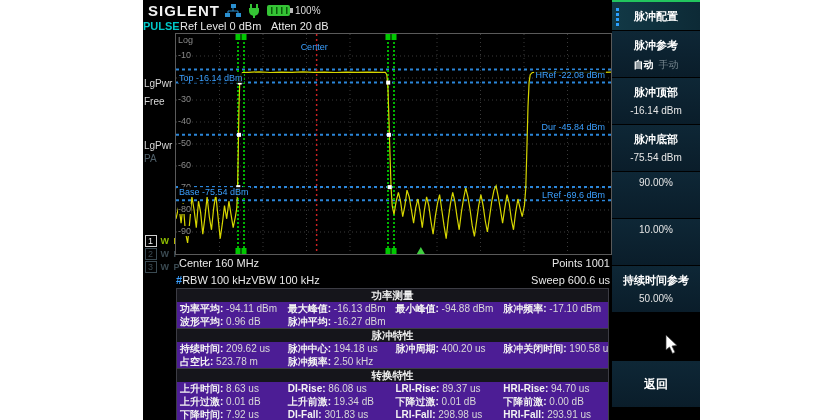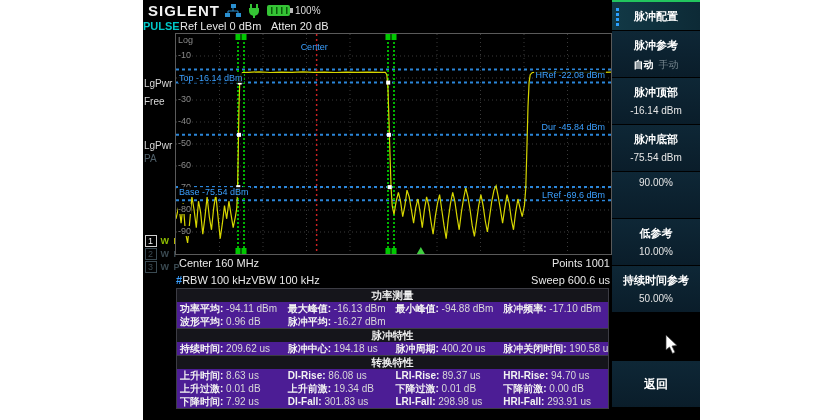--- a/index.html
+++ b/index.html
@@ -163,20 +163,26 @@
         </div>
       </div>
       <div class="sec">
         <div class="sec-title">脉冲特性</div>
         <div class="sec-row">
           <div class="cell"><b>持续时间:</b> 209.62 us</div>
           <div class="cell"><b>脉冲中心:</b> 194.18 us</div>
           <div class="cell"><b>脉冲周期:</b> 400.20 us</div>
           <div class="cell"><b>脉冲关闭时间:</b> 190.58 us</div>
         </div>
+        <div class="sec-row">
+          <div class="cell"><b>占空比:</b> 523.78 m</div>
+          <div class="cell"><b>脉冲频率:</b> 2.50 kHz</div>
+          <div class="cell"></div>
+          <div class="cell"></div>
+        </div>
       </div>
       <div class="sec">
         <div class="sec-title">转换特性</div>
         <div class="sec-row">
           <div class="cell"><b>上升时间:</b> 8.63 us</div>
           <div class="cell"><b>DI-Rise:</b> 86.08 us</div>
           <div class="cell"><b>LRI-Rise:</b> 89.37 us</div>
           <div class="cell"><b>HRI-Rise:</b> 94.70 us</div>
         </div>
         <div class="sec-row">
@@ -214,21 +220,20 @@
           <div class="val">-16.14 dBm</div>
         </div>
         <div class="sb-item">
           <div class="lab">脉冲底部</div>
           <div class="val">-75.54 dBm</div>
         </div>
         <div class="sb-item">
           <div class="val">90.00%</div>
         </div>
         <div class="sb-item">
-          <div class="lab">低参考</div>
           <div class="val">10.00%</div>
         </div>
         <div class="sb-item">
           <div class="lab">持续时间参考</div>
           <div class="val">50.00%</div>
         </div>
       </div>
     <div class="sb-back">返回</div>
   </div>
 </div>

